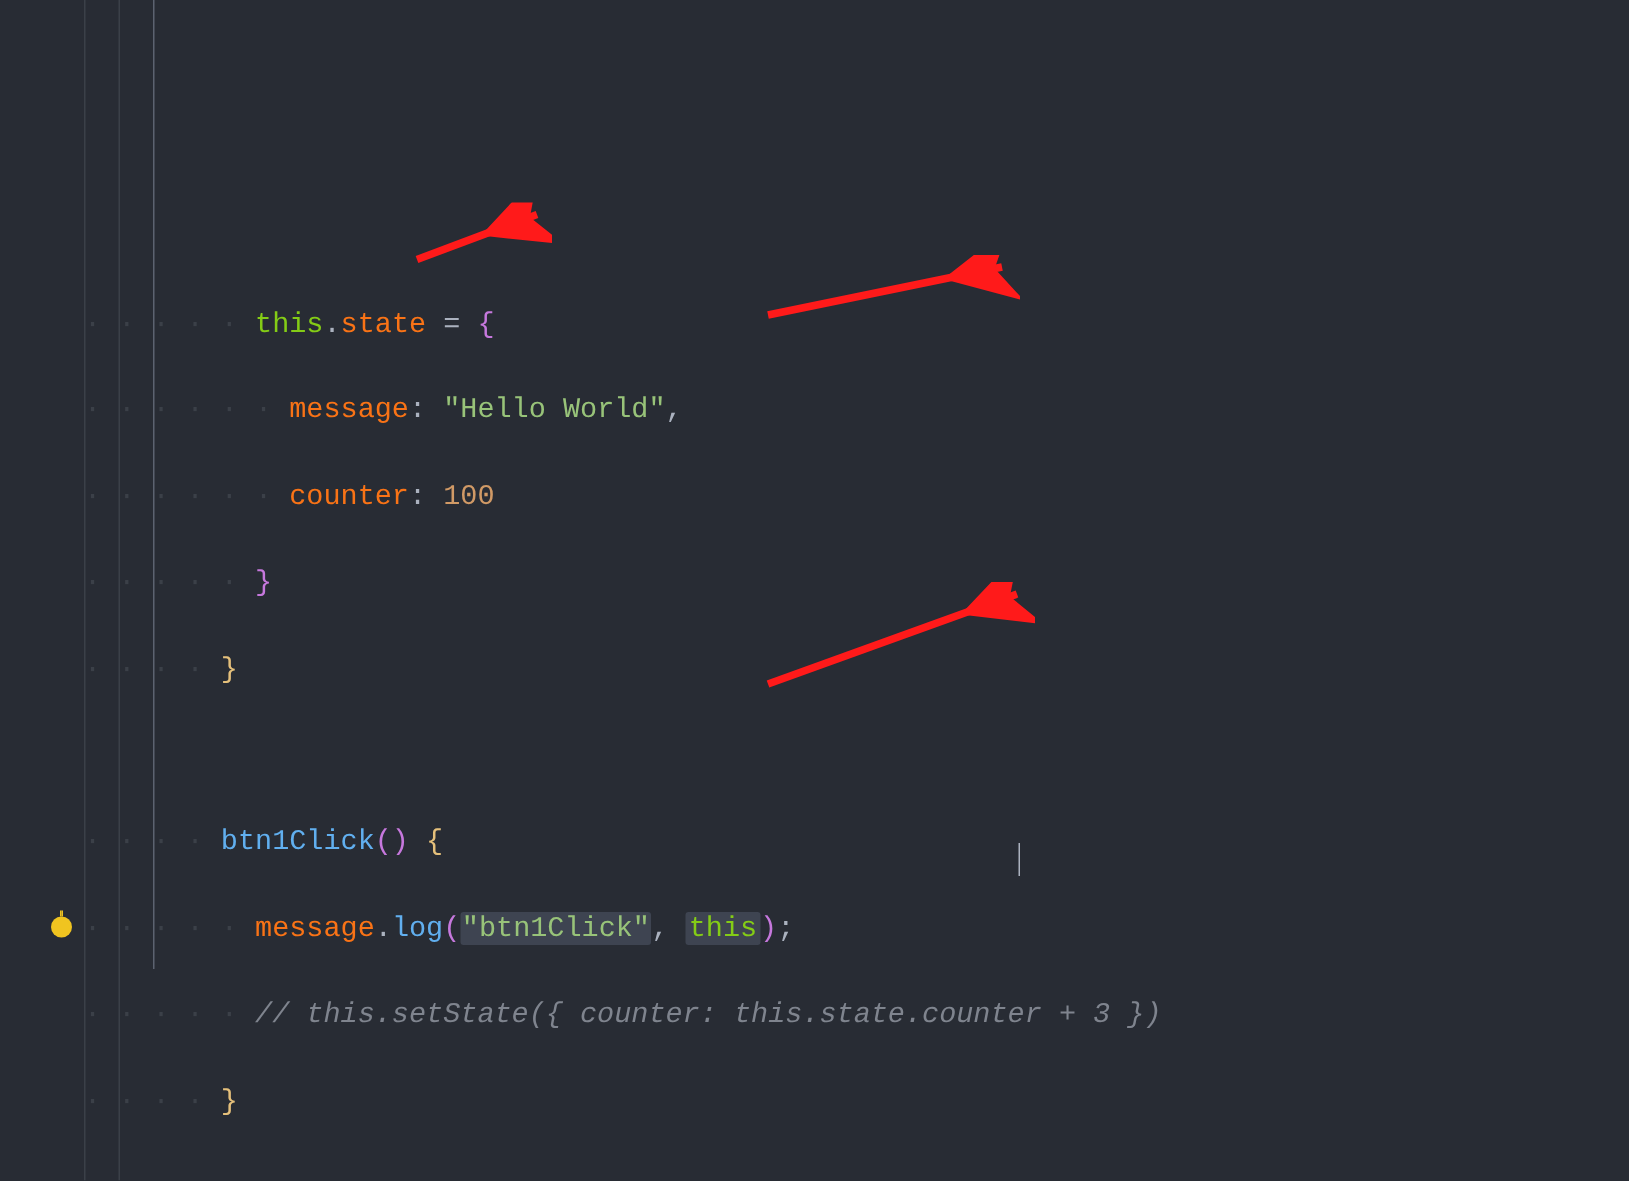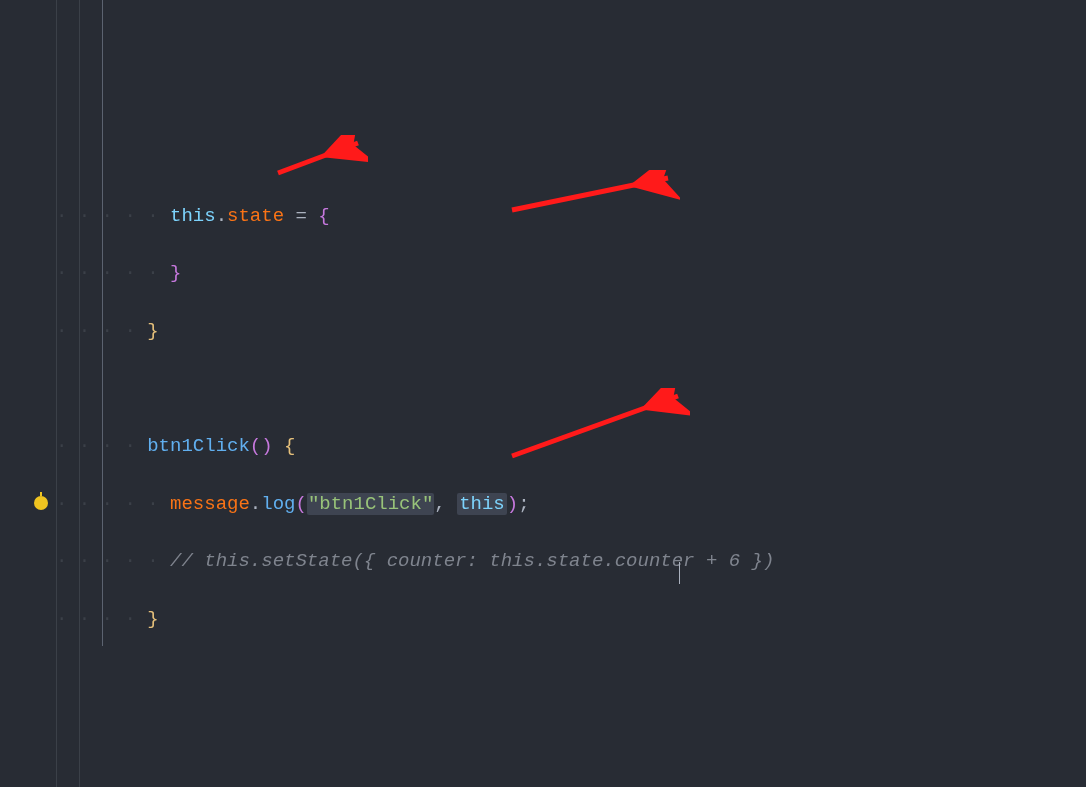--- a/index.html
+++ b/index.html
@@ -19,21 +19,21 @@
     width:14px; height:14px; border-radius:50%;
     background:#f0c420;
   }
   .gutter-icon::after{
     content:""; position:absolute; left:5.5px; top:-4px;
     border-left:1.5px solid #f0c420; border-right:1.5px solid #f0c420;
     width:0; height:4px;
   }
   .fn   { color:#61afef;margin-top:28px; }
   .prop { color:#f97316; }
-  .this { color:#7dd3fc; }
+  .this { color:#84cc16; }
   .str  { color:#98c379; }
   .num  { color:#d19a66; }
   .pun  { color:#abb2bf; }
   .brk  { color:#c678dd; }
   .brc  { color:#e5c07b; }
   .cmt  { color:#7f848e; font-style:italic; }
   .wsdot{ color:#3b4048; }
   .hl { background:#3e4451; border-radius:2px; padding:0 1px; }
   .hl-this { background:#3e4451; padding:0 2px; border-radius:2px; }
   .indent-guide {
@@ -53,26 +53,28 @@
 <body>
 
 <div class="editor">
 
 
 <div class="indent-guide" style="left:56px;top:0;height:787px;"></div>
 <div class="indent-guide" style="left:79px;top:0;height:787px;"></div>
 <div class="indent-guide active" style="left:102px;top:0;height:646px;"></div>
 
 <div class="line"><span class="wsdot">· · · · · </span><span class="this">this</span><span class="pun">.</span><span class="prop">state</span><span class="pun"> = </span><span class="brk">{</span></div>
+<div class="line"><span class="wsdot">· · · · · · </span><span class="prop">message</span><span class="pun">: </span><span class="str">"Hello World"</span><span class="pun">,</span></div>
+<div class="line"><span class="wsdot">· · · · · · </span><span class="prop">counter</span><span class="pun">: </span><span class="num">100</span></div>
 <div class="line"><span class="wsdot">· · · · · </span><span class="brk">}</span></div>
 <div class="line"><span class="wsdot">· · · · </span><span class="brc">}</span></div>
 <div class="line"></div>
 <div class="line"><span class="wsdot">· · · · </span><span class="fn">btn1Click</span><span class="brk">()</span><span> </span><span class="brc">{</span></div>
 <div class="line"><span class="gutter-icon"></span><span class="wsdot">· · · · · </span><span class="prop">message</span><span class="pun">.</span><span class="fn">log</span><span class="brk">(</span><span class="str hl">"btn1Click"</span><span class="pun">, </span><span class="this hl-this">this</span><span class="brk">)</span><span class="pun">;</span></div>
-<div class="line"><span class="wsdot">· · · · · </span><span class="cmt">// this.setState({ counter: this.state.counter + 6 })</span></div>
+<div class="line"><span class="wsdot">· · · · · </span><span class="cmt">// this.setState({ counter: this.state.counter + 3 })</span></div>
 <div class="line"><span class="wsdot">· · · · </span><span class="brc">}</span></div>
 <div class="line"></div>
 
 
 
 
 
 
 
 

